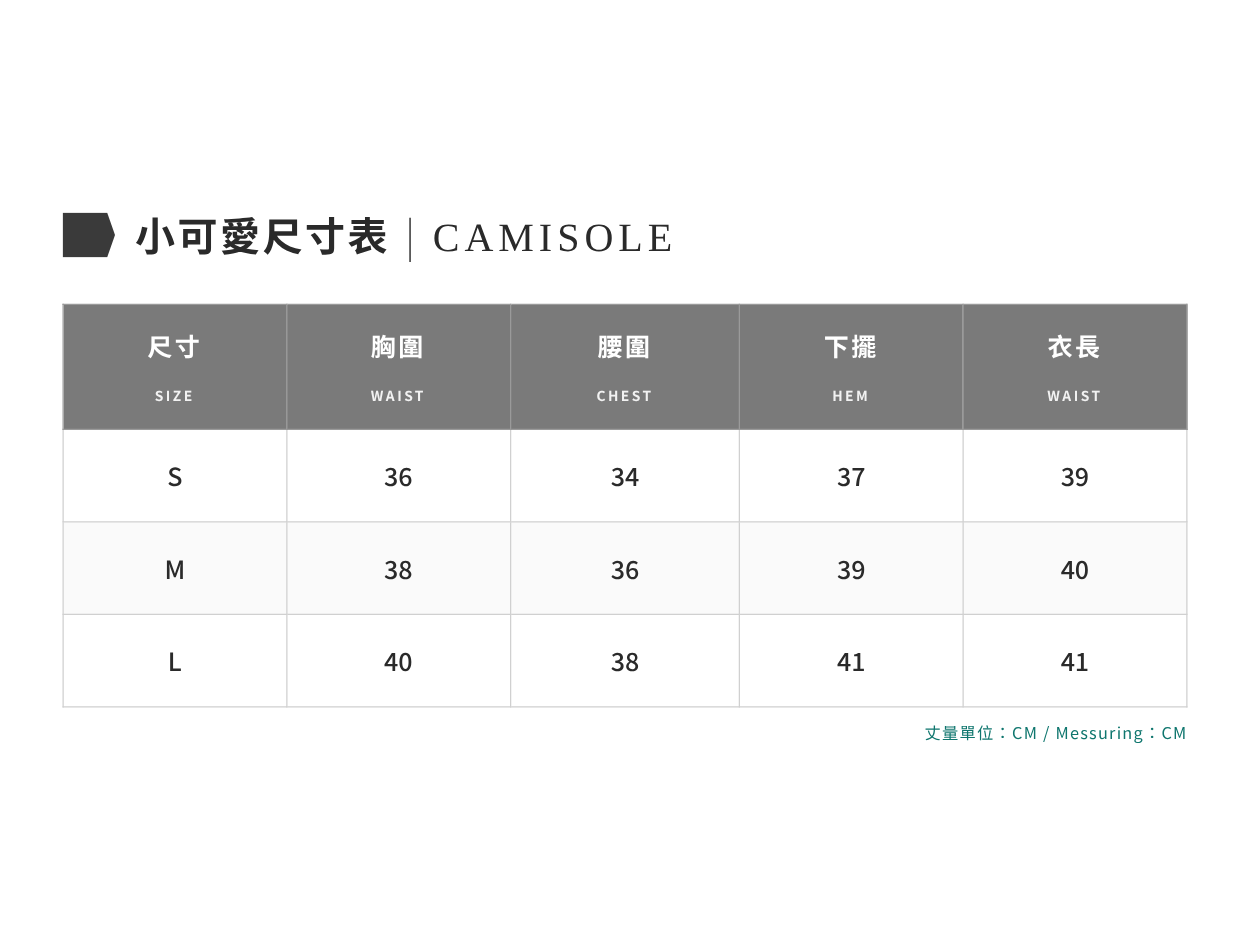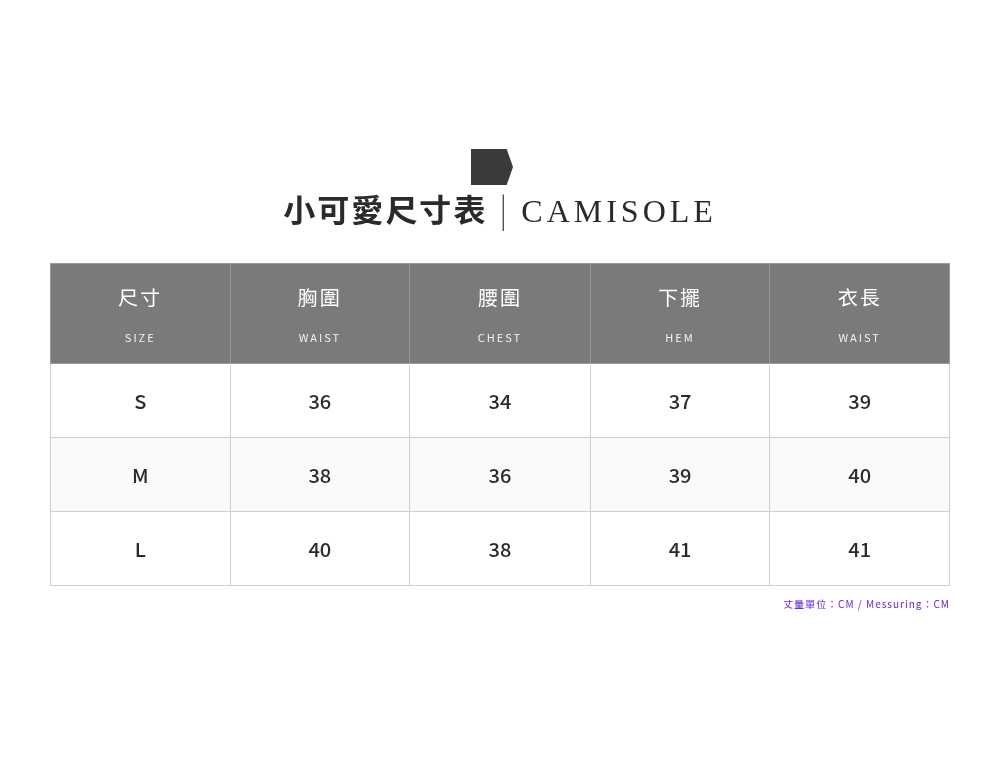--- a/index.html
+++ b/index.html
@@ -22,21 +22,20 @@
 
     .page-wrapper {
       width: 100%;
       max-width: 900px;
     }
 
     .title-section {
       display: flex;
       align-items: center;
       margin-bottom: 32px;
-      flex-direction: column;
     }
 
     .title-tag {
       width: 42px;
       height: 36px;
       background: #3a3a3a;
       clip-path: polygon(0 0, 85% 0, 100% 50%, 85% 100%, 0 100%);
       margin-right: 16px;
       flex-shrink: 0;
     }
@@ -73,28 +72,28 @@
     .size-table thead th {
       color: #ffffff;
       padding: 18px 10px;
       text-align: center;
       border: 1px solid #9a9a9a;
     }
 
     .th-main {
       display: block;
       font-size: 20px;
-      font-weight: 400;
+      font-weight: 700;
       letter-spacing: 2px;
     }
 
     .th-sub {
       display: block;
       font-size: 11px;
-      font-weight: 400;
+      font-weight: 700;
       letter-spacing: 2px;
       margin-top: 18px;
       opacity: 0.9;
       text-align: center;
     }
 
     .size-table tbody tr {
       background: #ffffff;
       border-bottom: 1px solid #d0d0d0;
     }
@@ -108,22 +107,22 @@
       text-align: center;
       font-size: 20px;
       font-weight: 500;
       color: #2a2a2a;
       border: 1px solid #d0d0d0;
     }
 
     .footer-note {
       text-align: right;
       margin-top: 10px;
-      font-size: 10px;
-      color: #6d28d9;
+      font-size: 13px;
+      color: #0f766e;
       letter-spacing: 1px;
     }
   </style>
 </head>
 <body>
 
 <div class="page-wrapper">
 
   <div class="title-section">
     <div class="title-tag"></div>

